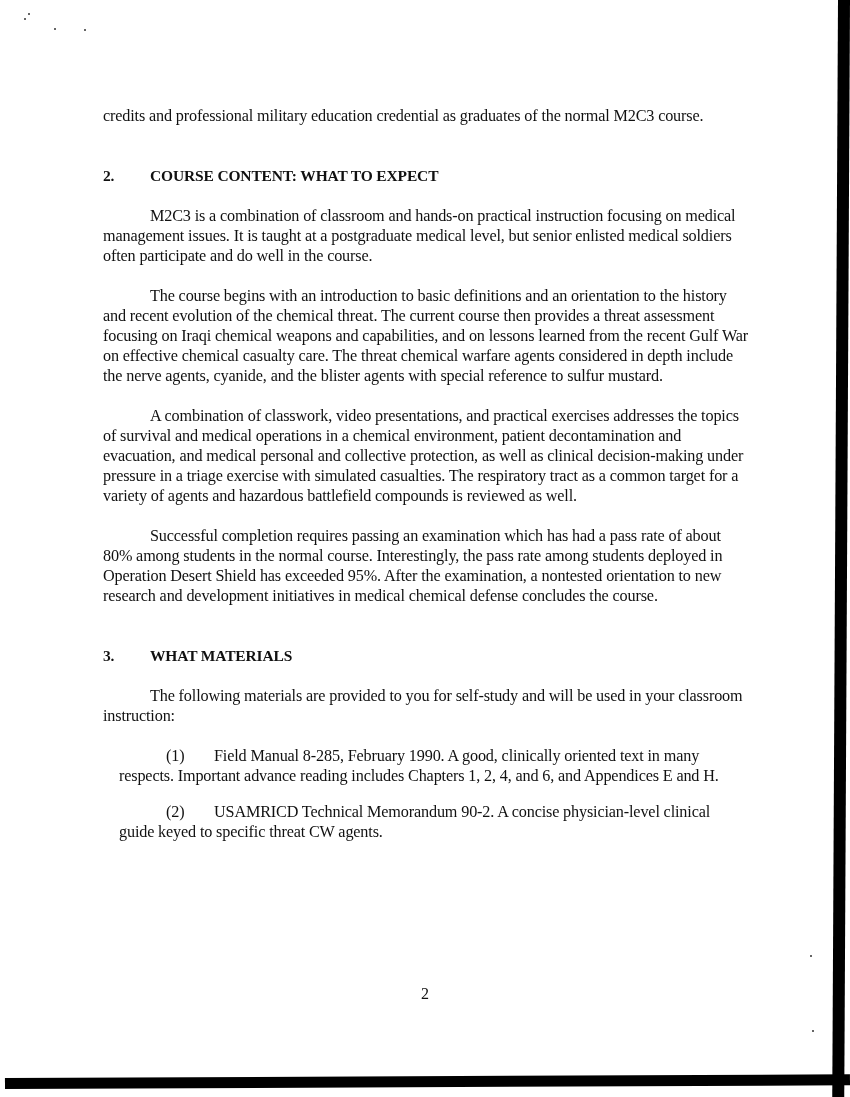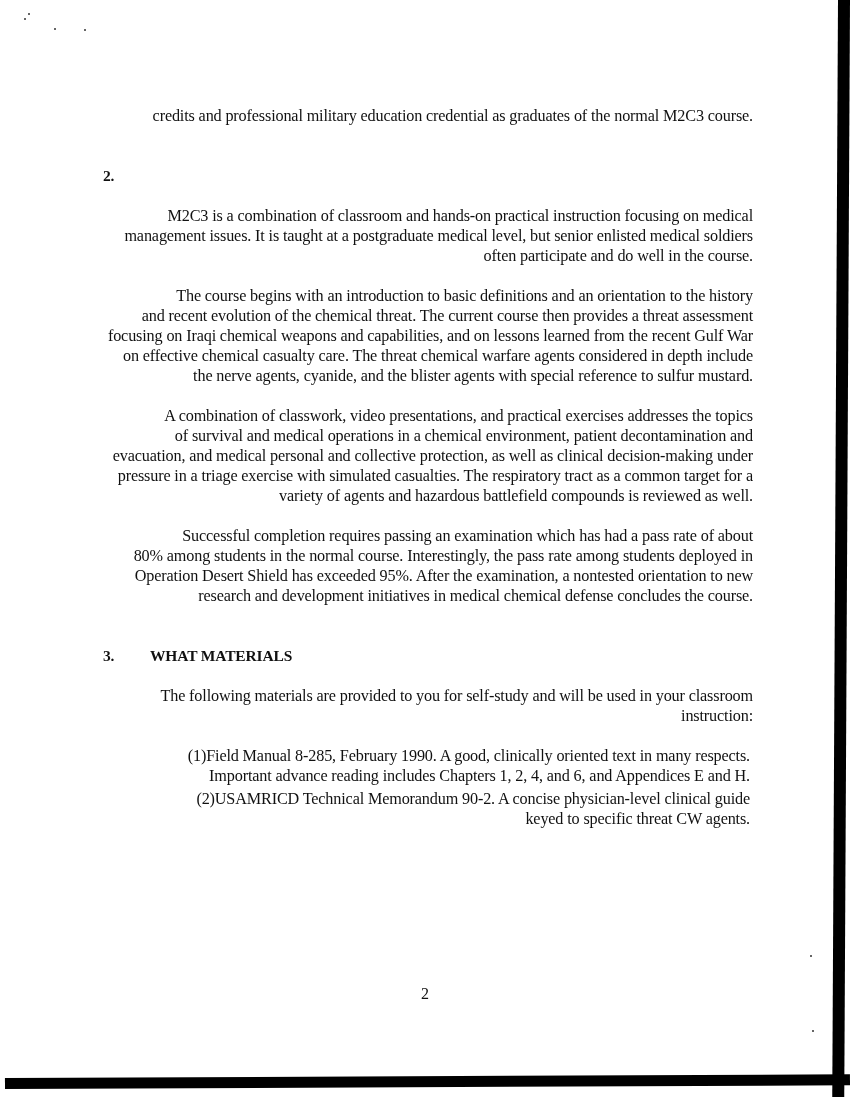--- a/index.html
+++ b/index.html
@@ -44,31 +44,31 @@
 
   .content {
     position: absolute;
     left: 103px;
     top: 106px;
     width: 650px;
     font-size: 16.2px;
     line-height: 20px;
     letter-spacing: -0.15px;
   }
-  p { margin: 0; text-align: right; }
+  p { margin: 0; }
   .indent { text-indent: 47px; }
   .para { margin-bottom: 20px; margin-top: 12px; }
   .section-head {
     font-weight: bold;
     font-size: 15.5px;
     margin: 40px 0 20px 0;
     display: flex;
   }
   .section-num { width: 47px; }
-  .list-item { margin: 3px; }
+  .list-item { margin: 16px; }
   .list-num { display: inline-block; width: 48px; text-indent: 0; }
   .page-num {
     position: absolute;
     top: 985px;
     left: 0;
     width: 850px;
     text-align: center;
     font-size: 16px;
   }
 </style>
@@ -81,20 +81,21 @@
   <span class="speck" style="left:54px;top:28px"></span>
   <span class="speck" style="left:84px;top:29px"></span>
   <span class="speck" style="left:810px;top:955px"></span>
   <span class="speck" style="left:812px;top:1030px"></span>
 
   <div class="content">
     <p>credits and professional military education credential as graduates of the normal M2C3 course.</p>
 
     <div class="section-head">
       <span class="section-num">2.</span>
+      <span>COURSE CONTENT:  WHAT TO EXPECT</span>
     </div>
     <p class="indent para">M2C3 is a combination of classroom and hands-on practical instruction focusing on medical management issues.  It is taught at a postgraduate medical level, but senior enlisted medical soldiers often participate and do well in the course.</p>
     <p class="indent para">The course begins with an introduction to basic definitions and an orientation to the history and recent evolution of the chemical threat.  The current course then provides a threat assessment focusing on Iraqi chemical weapons and capabilities, and on lessons learned from the recent Gulf War on effective chemical casualty care.  The threat chemical warfare agents considered in depth include the nerve agents, cyanide, and the blister agents with special reference to sulfur mustard.</p>
     <p class="indent para">A combination of classwork, video presentations, and practical exercises addresses the topics of survival and medical operations in a chemical environment, patient decontamination and evacuation, and medical personal and collective protection, as well as clinical decision-making under pressure in a triage exercise with simulated casualties. The respiratory tract as a common target for a variety of agents and hazardous battlefield compounds is reviewed as well.</p>
     <p class="indent">Successful completion requires passing an examination which has had a pass rate of about 80% among students in the normal course.  Interestingly, the pass rate among students deployed in Operation Desert Shield has exceeded 95%.  After the examination, a nontested orientation to new research and development initiatives in medical chemical defense concludes the course.</p>
 
     <div class="section-head">
       <span class="section-num">3.</span>
       <span>WHAT MATERIALS</span>
     </div>

